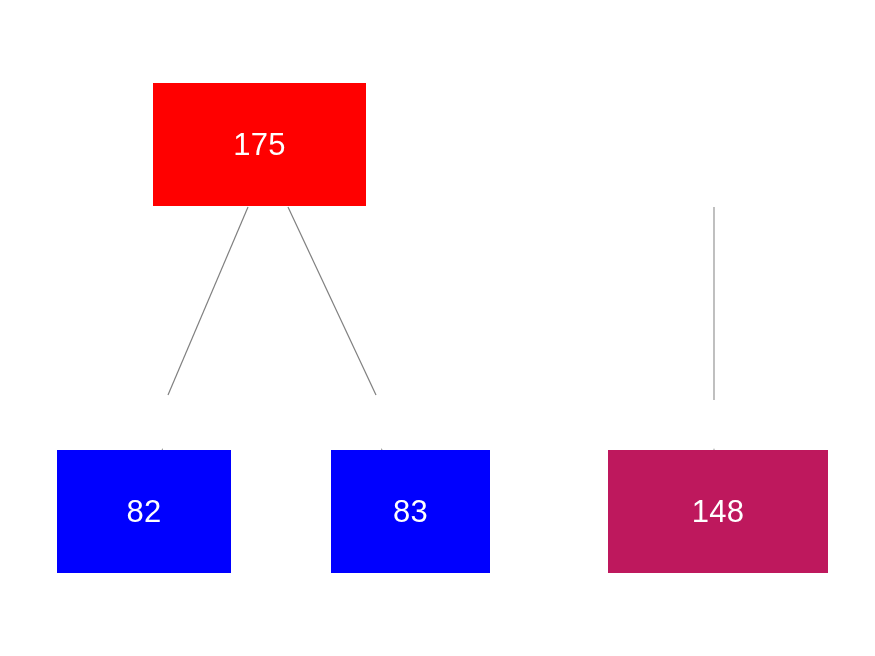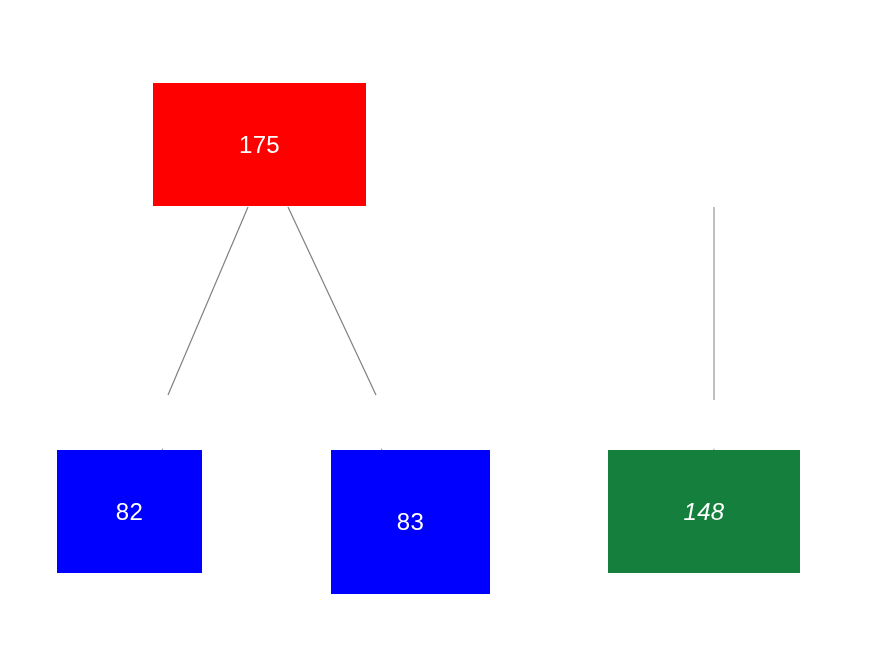--- a/index.html
+++ b/index.html
@@ -36,21 +36,21 @@
     font-size: 28px;
     line-height: 1;
     letter-spacing: 0.3px;
     font-weight: 400;
     user-select: none;
   }
   .node-label {
     display: block;
     text-align: center;
     color: #ffffff;
-    font-size: 24px;
+    font-size: 31px;
   }
 </style>
 </head>
 <body>
 
 <div id="canvas">
 
   <svg id="edge-layer" viewBox="0 0 875 656" width="875" height="656" xmlns="http://www.w3.org/2000/svg">
 
     <g>
@@ -67,25 +67,25 @@
       <path d="M 714,207 L 714,400" fill="none" stroke="#b0b0b0" stroke-width="1.6"></path>
       <path transform="translate(714,448) rotate(180)" d="M 0,0 L -14.5,-55 L 0,-44 L 14.5,-55 Z" fill="#808080" stroke="none"></path>
     </g>
   </svg>
 
   <div class="node" style="left:153px; top:83px; width:213px; height:123px; background:#ff0000;">
     <span class="node-label">175</span>
   </div>
 
 
-  <div class="node" style="left:57px; top:450px; width:145px; height:123px; background:#0000ff;">
+  <div class="node" style="left:57px; top:450px; width:174px; height:123px; background:#0000ff;">
     <span class="node-label">82</span>
   </div>
 
-  <div class="node" style="left:331px; top:450px; width:159px; height:144px; background:#0000ff;">
+  <div class="node" style="left:331px; top:450px; width:159px; height:123px; background:#0000ff;">
     <span class="node-label">83</span>
   </div>
 
-  <div class="node" style="left:608px; top:450px; width:192px; height:123px; background:#15803d;font-style:italic;">
+  <div class="node" style="left:608px; top:450px; width:220px; height:123px; background:#be185d;">
     <span class="node-label">148</span>
   </div>
 
 </div>
 
 </body></html>

